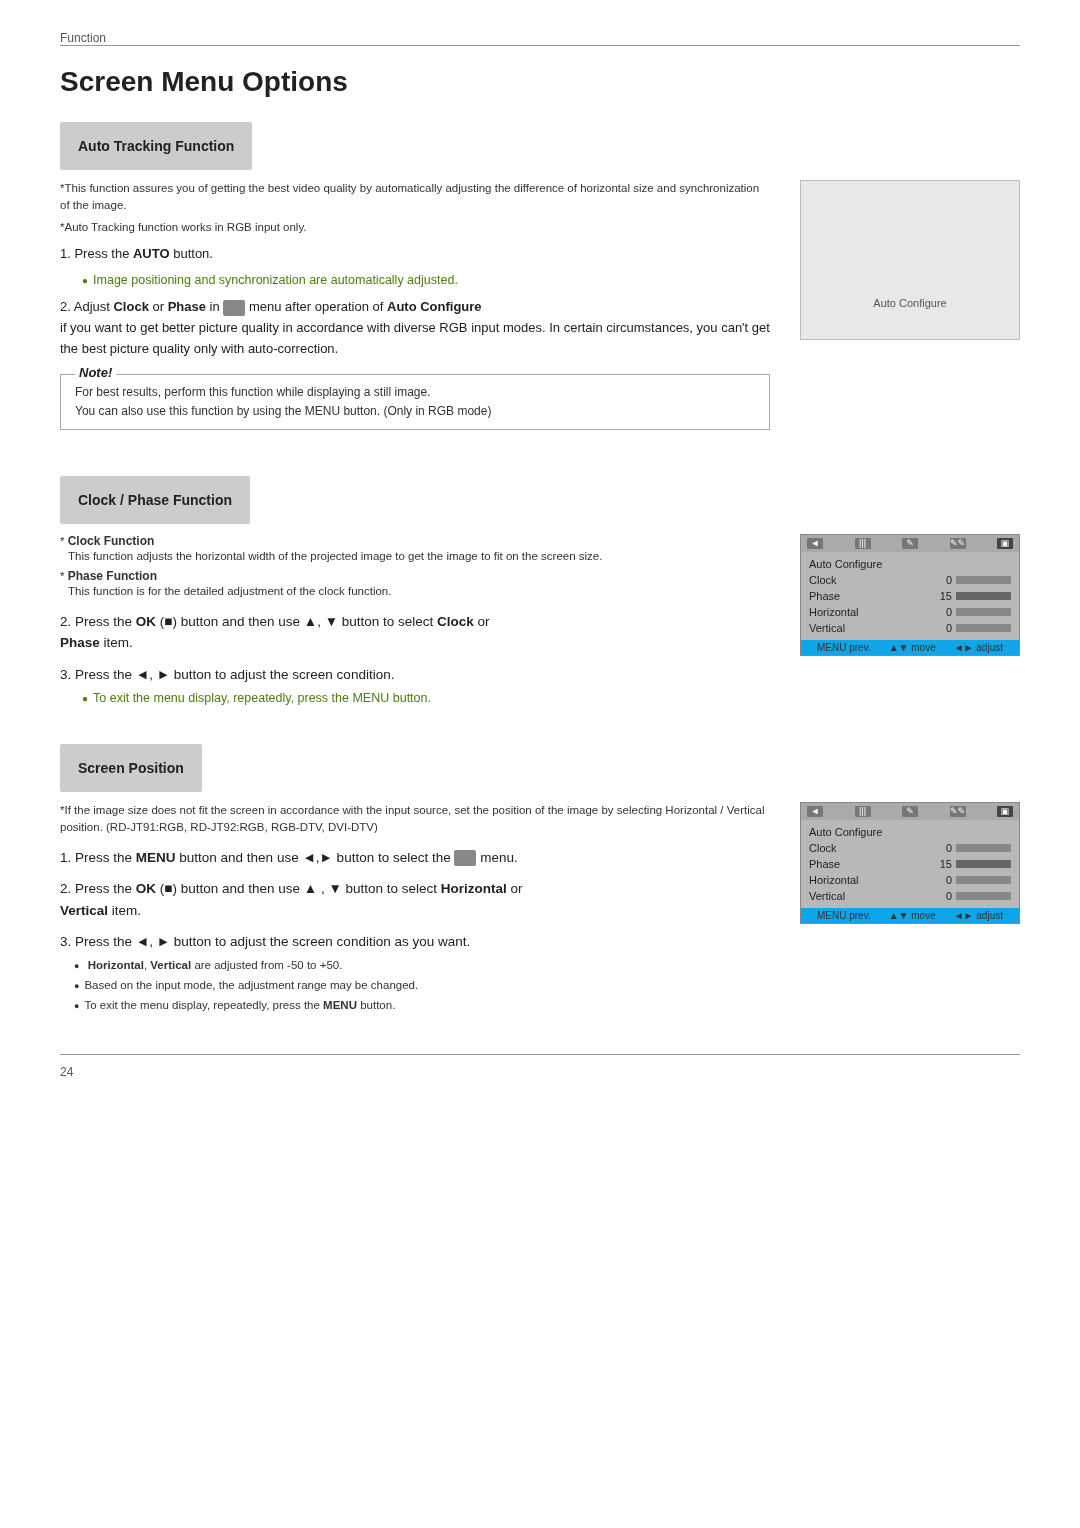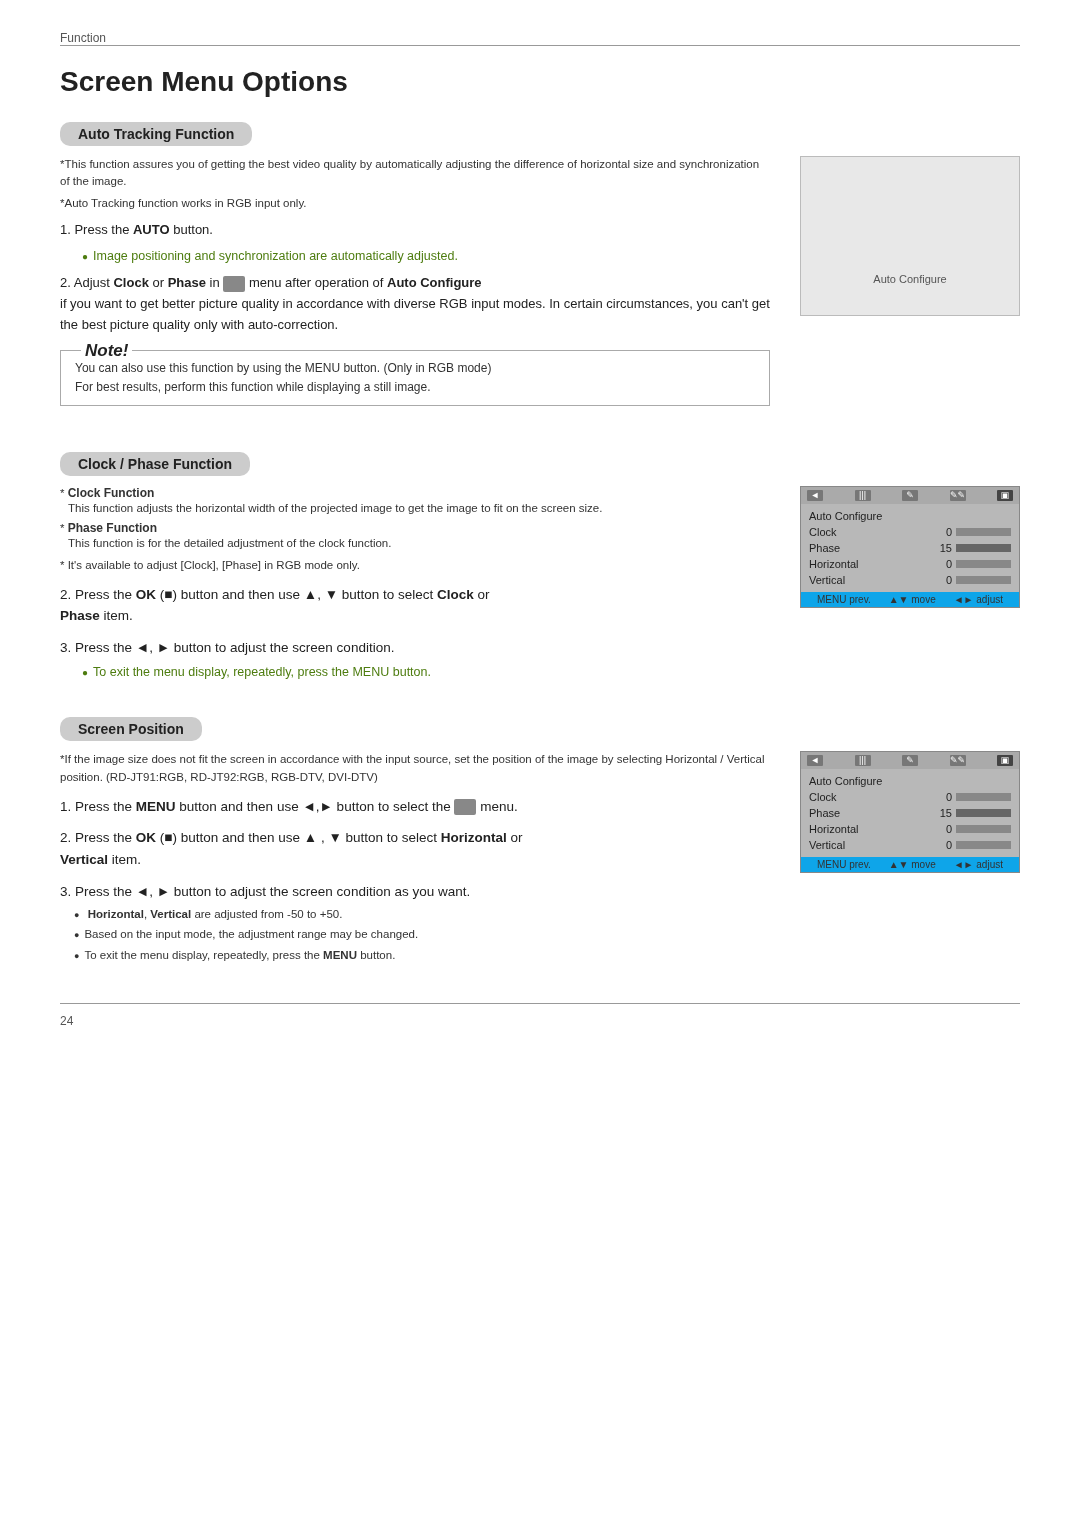--- a/index.html
+++ b/index.html
@@ -27,24 +27,24 @@
       font-weight: bold;
       margin-bottom: 24px;
       margin-top: 10px;
     }
     .section {
       margin-bottom: 36px;
     }
     .section-header {
       display: inline-block;
       background: #ccc;
-      padding: 4px 18px;
+      padding: 16px 18px;
       font-size: 14px;
       font-weight: bold;
-      border-radius: 10px;
+      border-radius: 2px;
       margin-bottom: 10px;
     }
     .section-content {
       display: flex;
       gap: 30px;
     }
     .section-text {
       flex: 1;
     }
     .section-image {
@@ -80,24 +80,24 @@
     }
     .note-box {
       border: 1px solid #aaa;
       padding: 8px 14px;
       margin: 14px 0 10px 0;
       position: relative;
     }
     .note-title {
       position: absolute;
       top: -10px;
-      left: 20px;
+      left: 14px;
       background: #fff;
       padding: 0 4px;
-      font-size: 17px;
+      font-size: 13px;
       font-style: italic;
       font-weight: bold;
     }
     .note-line {
       font-size: 12px;
       color: #333;
       line-height: 1.6;
     }
     .screen-img {
       border: 1px solid #bbb;
@@ -218,22 +218,22 @@
         </p>
         <p class="bullet">Image positioning and synchronization are automatically adjusted.</p>
 
         <p class="step">
           2. Adjust <span class="bold">Clock</span> or <span class="bold">Phase</span> in <span style="display:inline-block;width:22px;height:16px;background:#888;vertical-align:middle;border-radius:2px;"></span> menu after operation of <span class="bold">Auto Configure</span><br>
           <span>if you want to get better picture quality in accordance with diverse RGB input modes. In certain circumstances, you can't get the best picture quality only with auto-correction.</span>
         </p>
 
         <div class="note-box">
           <span class="note-title">Note!</span>
+          <p class="note-line">For best results, perform this function while displaying a still image.</p>
           <p class="note-line">You can also use this function by using the MENU button. (Only in RGB mode)</p>
-          <p class="note-line">For best results, perform this function while displaying a still image.</p>
         </div>
       </div>
 
       <div class="section-image">
         <div class="screen-img">
           <div style="position:absolute;bottom:30px;font-size:11px;color:#555;">
             <span>Auto Configure</span>
           </div>
         </div>
       </div>
@@ -245,21 +245,20 @@
     <div class="section-content">
       <div class="section-text">
         <p class="sub-star">
           * <span class="sub-star-title bold">Clock Function</span>
         </p>
         <p class="note-star" style="margin-left:8px;">This function adjusts the horizontal width of the projected image to get the image to fit on the screen size.</p>
         <p class="sub-star">
           * <span class="sub-star-title bold">Phase Function</span>
         </p>
         <p class="note-star" style="margin-left:8px;">This function is for the detailed adjustment of the clock function.</p>
-        <p class="note-star">* It's available to adjust [Clock], [Phase] in RGB mode only.</p>
 
 
         <p class="step-main">
           2. Press the <span class="bold">OK</span> (■) button and then use ▲, ▼ button to select <span class="bold">Clock</span> or<br>
           <span class="bold">Phase</span> item.
         </p>
 
         <p class="step-main">3. Press the ◄, ► button to adjust the screen condition.</p>
         <p class="bullet">To exit the menu display, repeatedly, press the MENU button.</p>
       </div>

